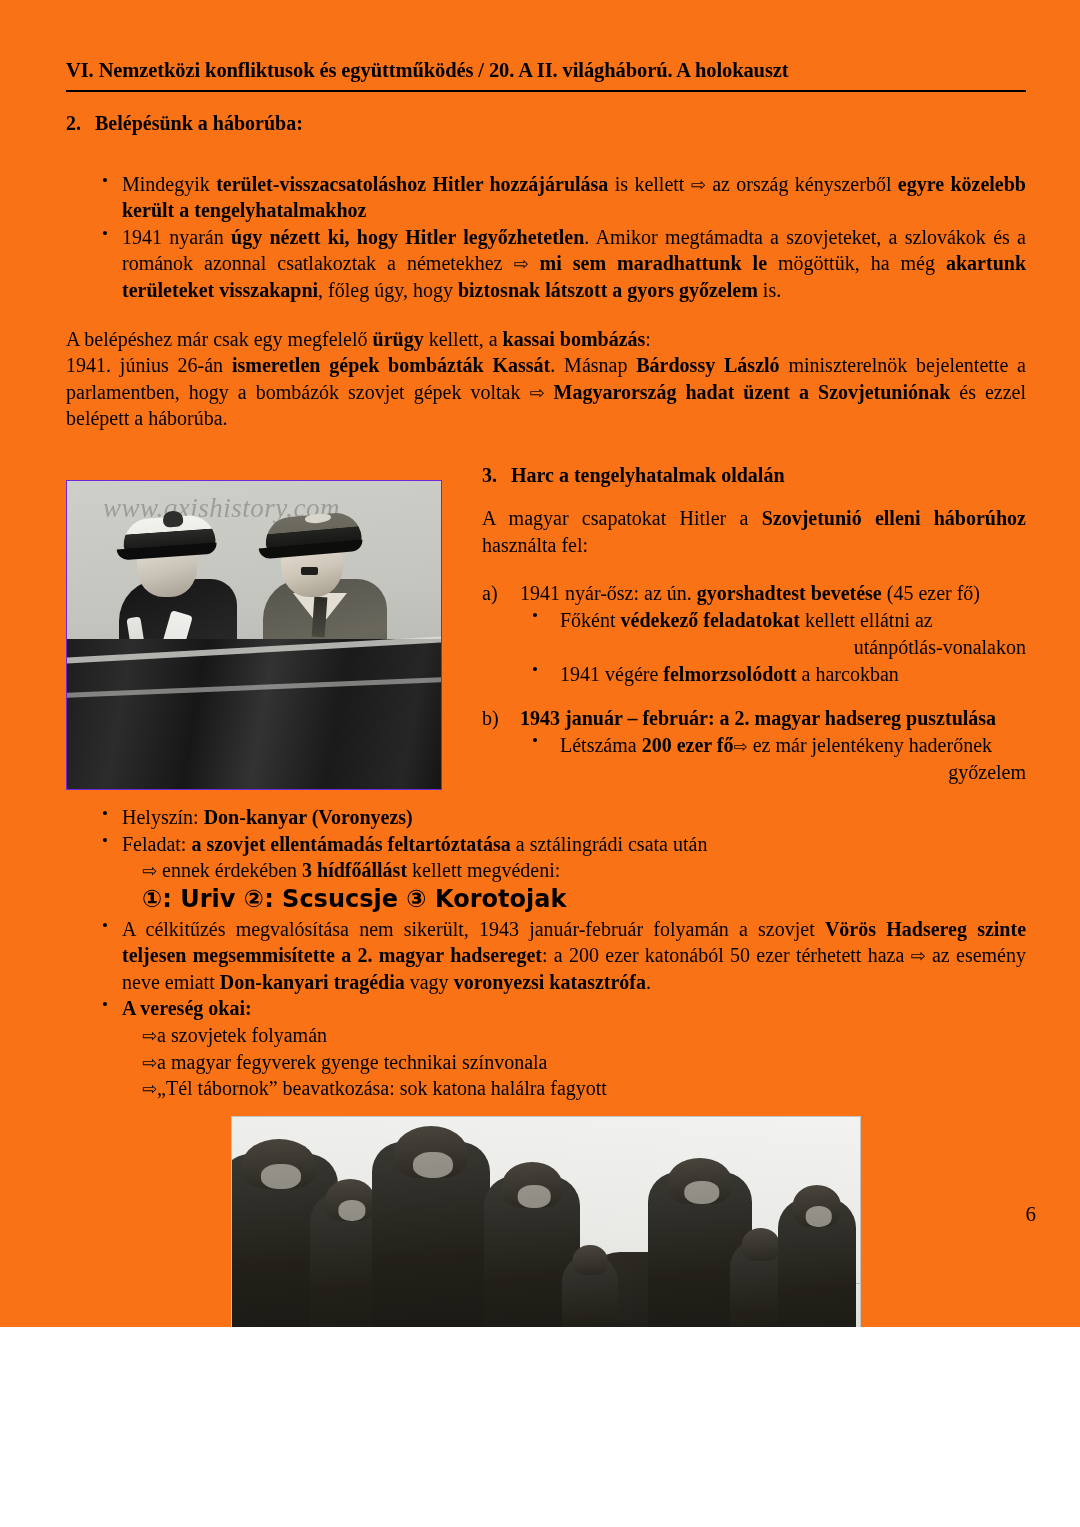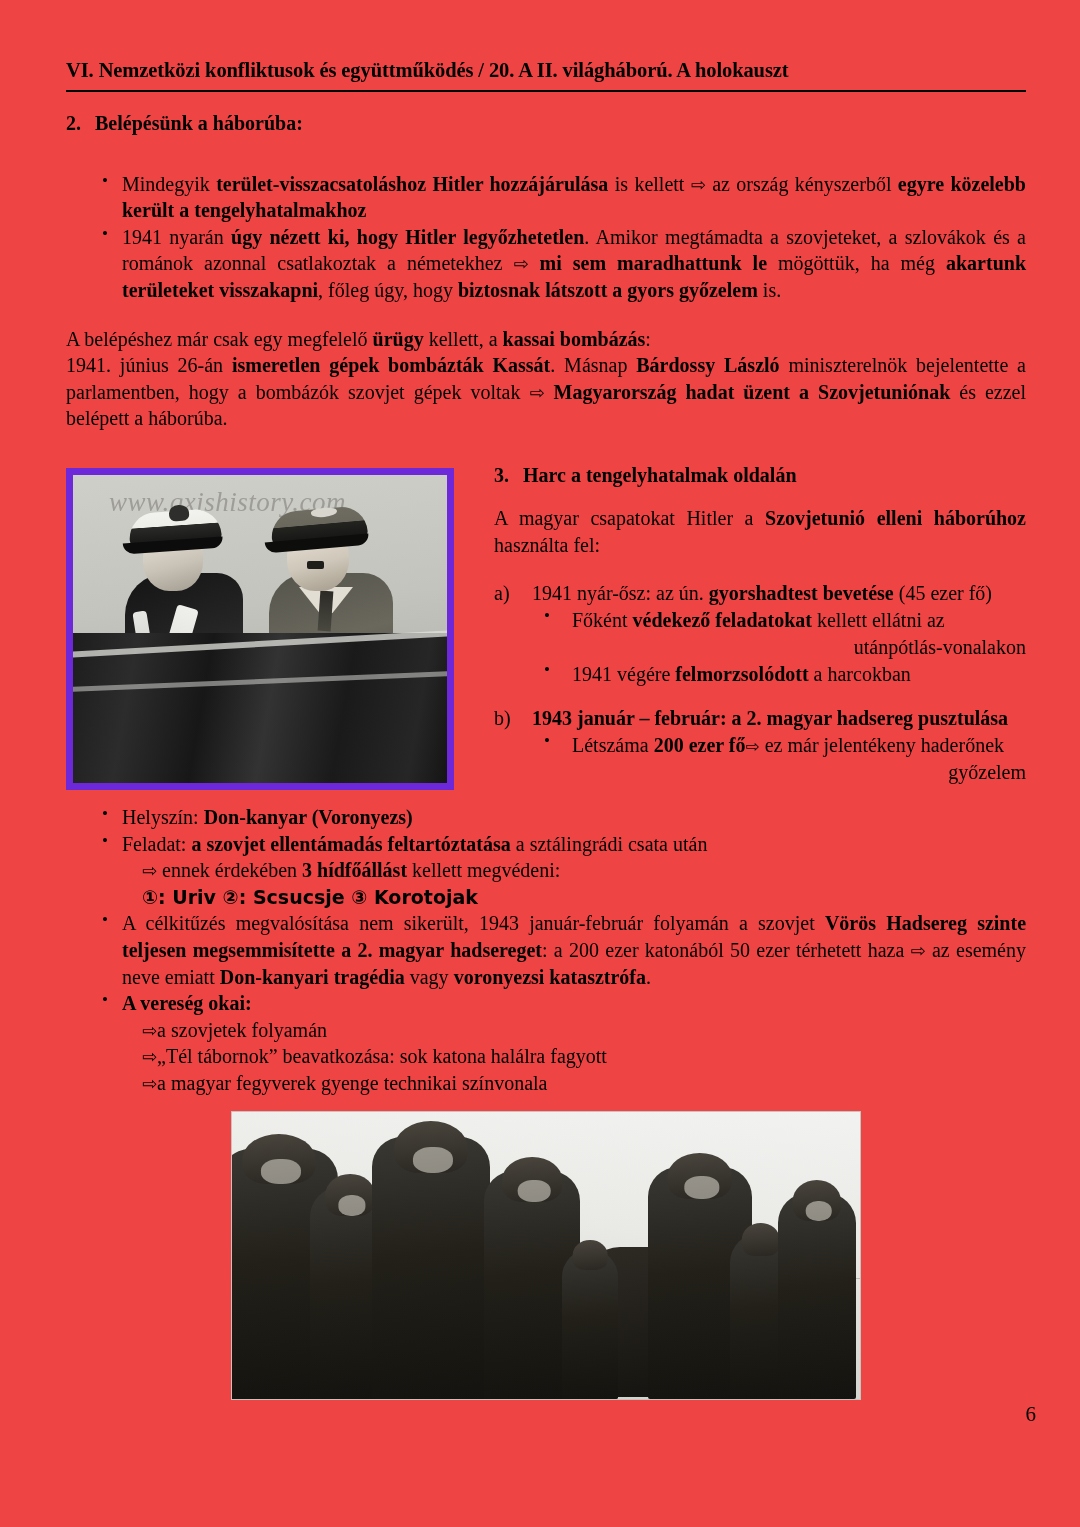--- a/index.html
+++ b/index.html
@@ -7,22 +7,22 @@
     padding: 0;
     background: #ffffff;
   }
   body {
     font-family: "Liberation Serif", "DejaVu Serif", serif;
     color: #000000;
   }
   .page {
     position: relative;
     width: 1080px;
-    height: 1527px;
-    background: #ef4444;
+    height: 1327px;
+    background: #f97316;
     box-sizing: border-box;
     overflow: hidden;
   }
   .content {
     position: absolute;
     left: 66px;
     top: 58px;
     width: 960px;
   }
 
@@ -134,35 +134,35 @@
   .arrow {
     font-family: "DejaVu Sans", sans-serif;
     font-size: 18px;
   }
   .arrow-in {
     font-family: "DejaVu Sans", sans-serif;
     font-size: 17px;
   }
   .circnum {
     font-family: "DejaVu Sans", sans-serif;
-    font-size: 19px;
+    font-size: 24px;
     font-weight: bold;
   }
 
   
   .float-region { overflow: hidden; }
   .photo-left {
     float: left;
     width: 374px;
     height: 308px;
-    margin: 4px 40px 6px 0;
+    margin: 16px 40px 6px 0;
     position: relative;
     overflow: hidden;
     background: #8e8e8c;
-    border: 7px solid #6d28d9;
+    border: 1px solid #6d28d9;
   }
   .right-col { overflow: hidden; }
 
   
   .ph1-sky {
     position: absolute; inset: 0;
     background: linear-gradient(175deg,#cfcfca 0%,#c4c4bf 42%,#b6b6b1 70%,#a8a8a3 100%);
   }
   .watermark {
     position: absolute;
@@ -476,22 +476,22 @@
         <span>Feladat: </span><b>a szovjet ellentámadás feltartóztatása</b><span> a sztálingrádi csata után</span>
         <div class="arrowline"><span class="arrow">⇨</span><span> ennek érdekében </span><b>3 hídfőállást</b><span> kellett megvédeni:</span></div>
         <div class="arrowline"><b class="circnum">①: Uriv ②: Scsucsje ③ Korotojak</b></div>
       </li>
       <li>
         <span>A célkitűzés megvalósítása nem sikerült, 1943 január-február folyamán a szovjet </span><b>Vörös Hadsereg szinte teljesen megsemmisítette a 2. magyar hadsereget</b><span>: a 200 ezer katonából 50 ezer térhetett haza </span><span class="arrow">⇨</span><span> az esemény neve emiatt </span><b>Don-kanyari tragédia</b><span> vagy </span><b>voronyezsi katasztrófa</b><span>.</span>
       </li>
       <li>
         <b>A vereség okai:</b>
         <div class="arrowline"><span class="arrow">⇨</span><span>a szovjetek folyamán</span></div>
+        <div class="arrowline"><span class="arrow">⇨</span><span>a magyar fegyverek gyenge technikai színvonala</span></div>
         <div class="arrowline"><span class="arrow">⇨</span><span>„Tél tábornok” beavatkozása: sok katona halálra fagyott</span></div>
-        <div class="arrowline"><span class="arrow">⇨</span><span>a magyar fegyverek gyenge technikai színvonala</span></div>
       </li>
     </ul>
 
     <div class="photo-bottom">
       <div class="ph2-snow"></div>
       <div class="ph2-horizon"></div>
 
       <div class="ph2-horse"></div>
       <div class="ph2-pole"></div>
 

